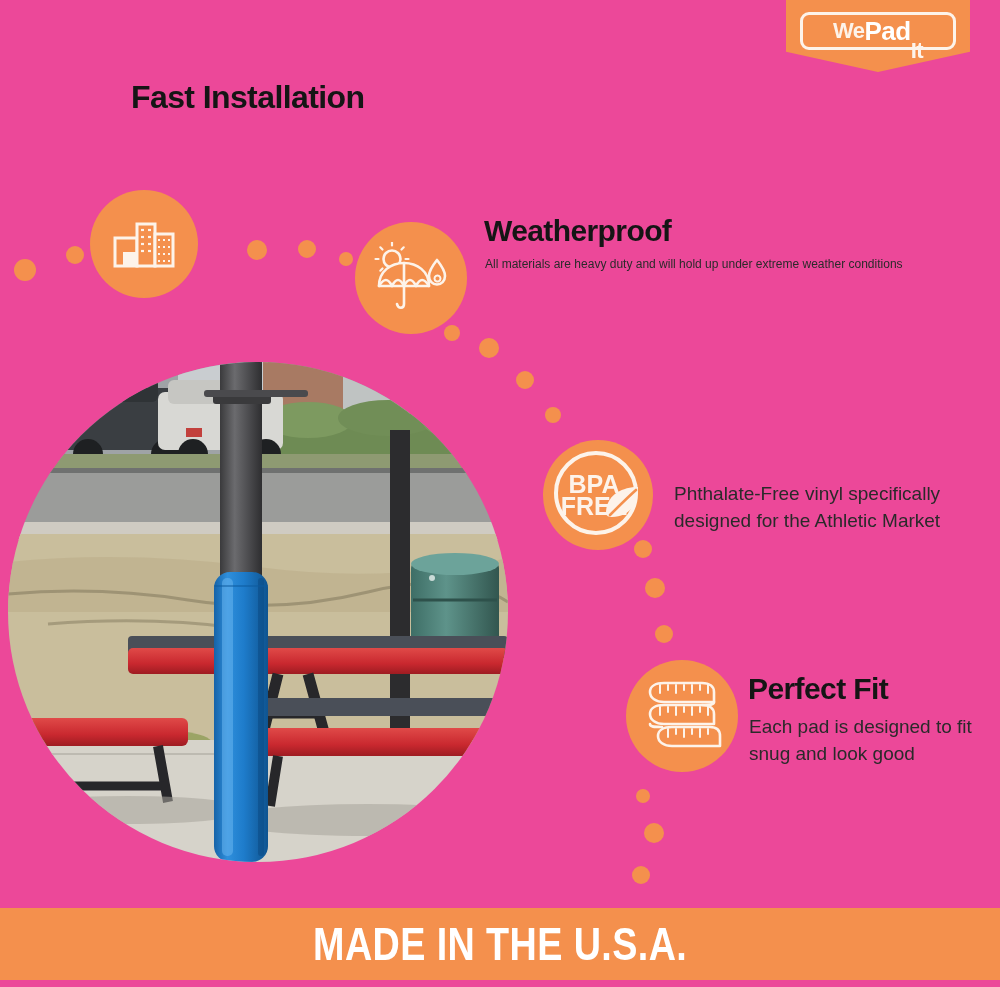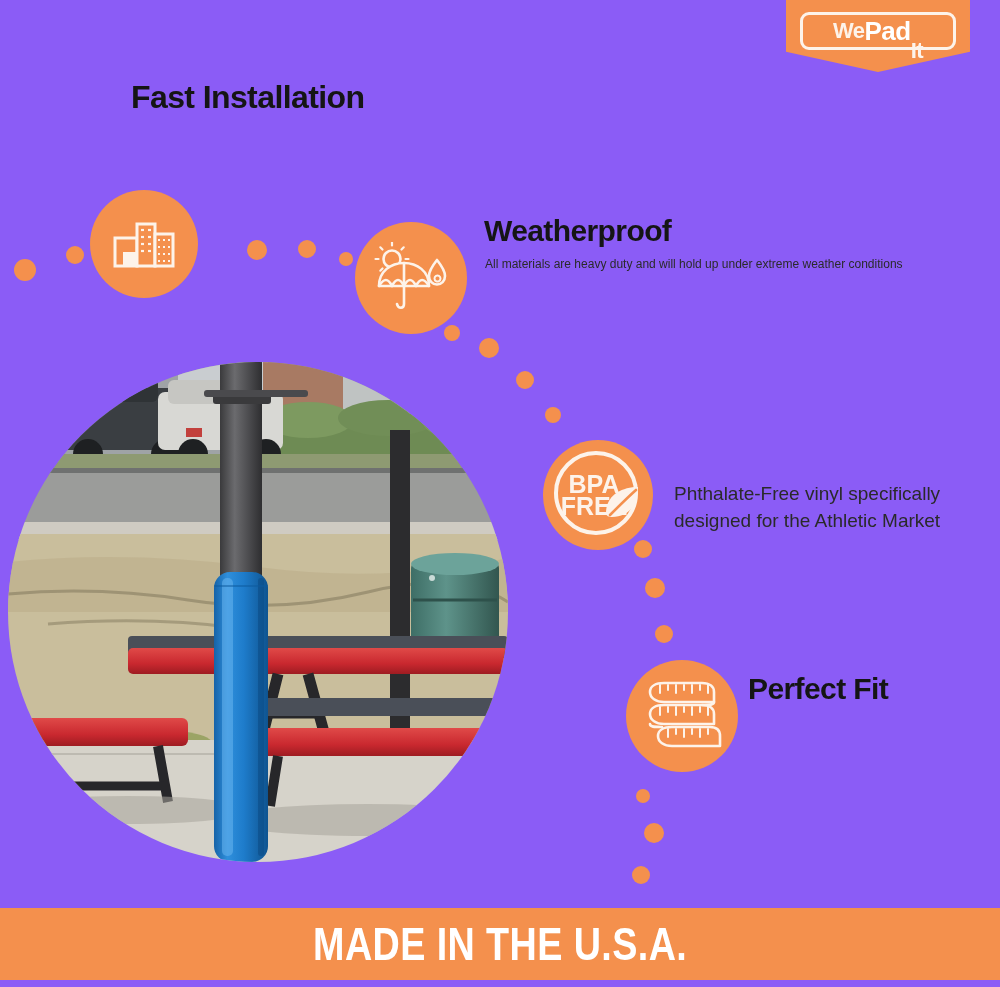--- a/index.html
+++ b/index.html
@@ -7,21 +7,21 @@
     padding: 0;
     background: #ffffff;
   }
   body {
     font-family: "Liberation Sans", sans-serif;
   }
   #page {
     position: relative;
     width: 1000px;
     height: 987px;
-    background: #8b5cf6;
+    background: #ec4899;
     overflow: hidden;
   }
 
   
   .logo-pennant {
     position: absolute;
     left: 786px;
     top: 0px;
     width: 184px;
     height: 72px;
@@ -250,20 +250,21 @@
       <circle cx="50" cy="50" r="40" stroke="#FDF3EA" stroke-width="4" fill="none"></circle>
       <text x="48" y="50" text-anchor="middle" fill="#FDF3EA" font-family="'Liberation Sans', sans-serif" font-size="25" font-weight="bold">BPA</text>
       <text x="48" y="72" text-anchor="middle" fill="#FDF3EA" font-family="'Liberation Sans', sans-serif" font-size="25" font-weight="bold">FREE</text>
 
       <path d="M60 70 C60 52 76 44 92 44 C92 60 84 74 66 74 C63 74 60 73 60 70 Z" fill="#FDF3EA"></path>
       <path d="M64 72 C72 64 82 54 90 47" stroke="#F4904D" stroke-width="2.6" stroke-linecap="round"></path>
     </svg>
   </div>
 
   <div class="feature-title" id="f4-title">Perfect Fit</div>
+  <div class="feature-desc" id="f4-desc">Each pad is designed to fit snug and look good</div>
 
   <div class="icon-circle" id="icon-fit">
     <svg width="84" height="80" viewBox="0 0 84 80" fill="none" stroke="#FDF3EA" stroke-width="2.6" stroke-linecap="round" stroke-linejoin="round">
 
       <path d="M10 16 C10 10 16 7 24 7 H62 C70 7 74 11 74 16 V26 H24 C16 26 10 22 10 16 Z" fill="#F4904D"></path>
       <g stroke-width="2">
         <path d="M20 9 V17"></path>
           <path d="M28 9 V14"></path>
           <path d="M36 9 V17"></path>
         <path d="M44 9 V14"></path>

